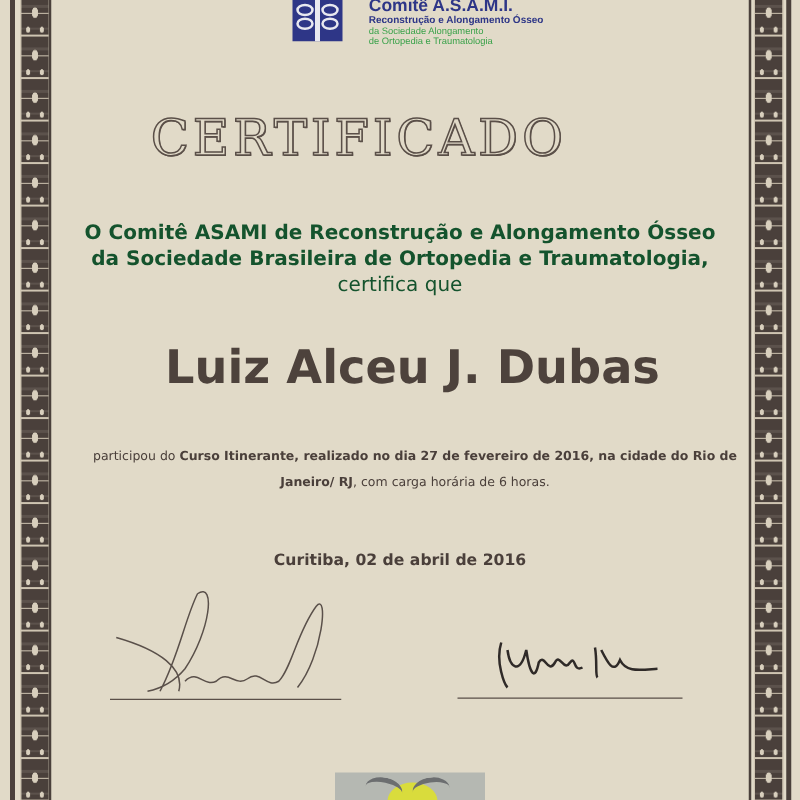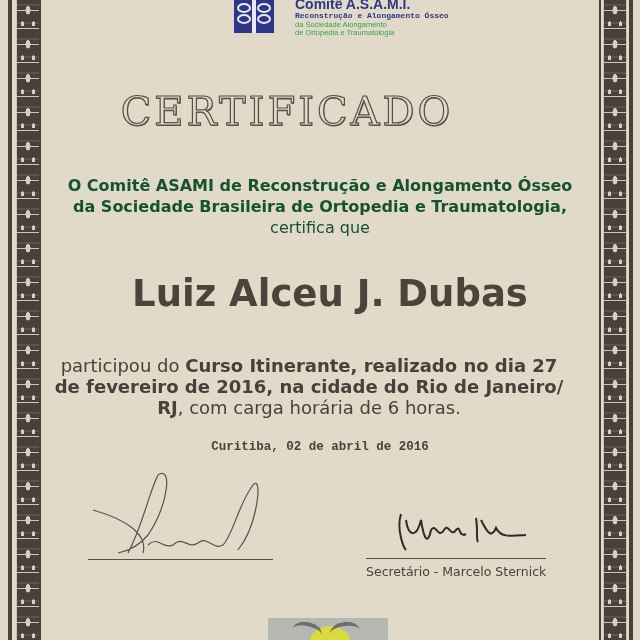--- a/index.html
+++ b/index.html
@@ -43,46 +43,46 @@
       width: 40px; height: 33px; background: #2e3687; position: relative;
     }
     .logo-emblem .bar {
       position: absolute; left: 18px; top: 0; width: 4px; height: 33px; background: #e8e8f0;
     }
     .logo-emblem .ring {
       position: absolute; width: 10px; height: 6px; border: 2px solid #e8e8f0; border-radius: 50%;
     }
     .logo-text { margin-left: 21px; line-height: 1; }
     .logo-title { font-family: "Liberation Sans", sans-serif; font-weight: bold; font-size: 14px; color: #2e3687; margin-top: -3px; }
-    .logo-sub1 { font-family: Liberation Mono, monospace; font-weight: bold; font-size: 8px; color: #2e3687; margin-top: 1px; }
+    .logo-sub1 { font-family: Liberation Sans, sans-serif; font-weight: bold; font-size: 8px; color: #2e3687; margin-top: 1px; }
     .logo-sub2 { font-family: "Liberation Sans", sans-serif; font-size: 7.5px; color: #3aa24a; margin-top: 1px; }
 
     .title {
       position: absolute; left: 0; width: 574px; top: 88px; text-align: center;
       font-family: "DejaVu Serif", "Liberation Serif", serif;
       font-size: 40px; letter-spacing: 3px; color: #e1dac8;
       -webkit-text-stroke: 1.2px #5a4f48;
       text-shadow: 0.6px 0.6px 0 #5a4f48;
     }
     .intro {
       position: absolute; left: 60px; width: 520px; top: 175px; text-align: center;
       font-size: 16px; line-height: 21px; color: #14532d;
     }
     .intro b { font-weight: bold; }
     .name {
       position: absolute; left: 10px; width: 640px; top: 272px; text-align: center;
       font-family: "DejaVu Sans", sans-serif; font-weight: bold; font-size: 37px; color: #4d423c;
     }
     .body-text {
-      position: absolute; left: 49px; width: 520px; top: 355px; text-align: center;
-      font-size: 18px; line-height: 21px; color: #4a3f3a;
+      position: absolute; left: 72px; width: 520px; top: 355px; text-align: center;
+      font-size: 10px; line-height: 21px; color: #4a3f3a;
     }
     .date {
       position: absolute; left: 0; width: 640px; top: 440px; text-align: center;
-      font-weight: bold; font-size: 12.5px; color: #4a3f3a; font-family: Liberation Mono, monospace;
+      font-weight: bold; font-size: 12.5px; color: #4a3f3a;
     }
     .sig-block { position: absolute; text-align: center; }
     .sig-line { height: 1px; background: #5a4f48; }
     .sig-label { font-size: 12.5px; color: #4a3f3a; margin-top: 5px; white-space: nowrap; }
     .sig-1 { left: 88px; top: 465px; width: 185px; }
     .sig-2 { left: 366px; top: 500px; width: 180px; }
     .logo-bottom {
       position: absolute; left: 268px; top: 618px; width: 120px; height: 22px; background: #b5b8b2;
       overflow: hidden;
     }
@@ -143,20 +143,19 @@
     <path d="M70 10 C 60 30, 55 60, 40 88 M70 10 C 85 0, 80 40, 60 70 C 50 82, 40 86, 30 88 M 5 45 C 40 55, 60 70, 55 88 M 60 80 C 70 70, 75 85, 85 80 C 95 70, 100 85, 110 78 C 120 70, 125 86, 135 80 C 145 70, 150 40, 165 20 C 175 8, 170 60, 150 85" fill="none" stroke="#5a504a" stroke-width="1.2"></path>
   </svg>
   <div class="sig-line"></div>
 </div>
 
 <div class="sig-block sig-2">
   <svg width="180" height="54" viewBox="0 0 180 54">
     <path d="M35 14 C 30 30, 38 48, 40 50 M 40 20 C 42 35, 50 40, 55 20 C 58 40, 62 45, 65 30 C 70 22, 72 40, 78 30 C 82 22, 85 38, 90 30 C 95 24, 92 38, 100 34 M 110 18 C 112 30, 110 40, 112 42 M 115 20 C 120 30, 125 40, 130 28 C 135 38, 145 36, 160 35" fill="none" stroke="#2f2a28" stroke-width="2"></path>
   </svg>
   <div class="sig-line"></div>
-  <div class="sig-label">Secretário - Marcelo Sternick</div>
 </div>
 
 <div class="logo-bottom">
   <div class="blob"></div>
   <div class="arc1"></div>
   <div class="arc2"></div>
 </div>
 
 </body></html>

